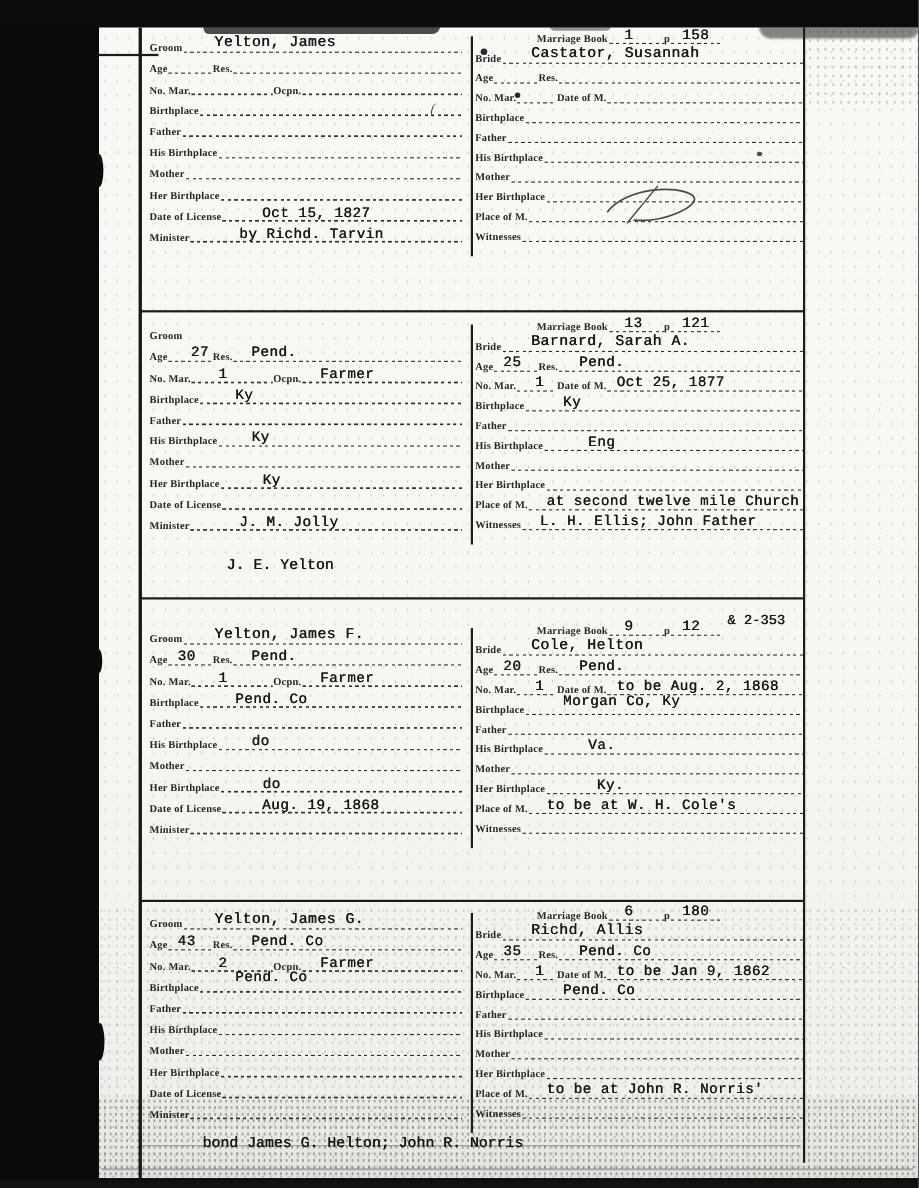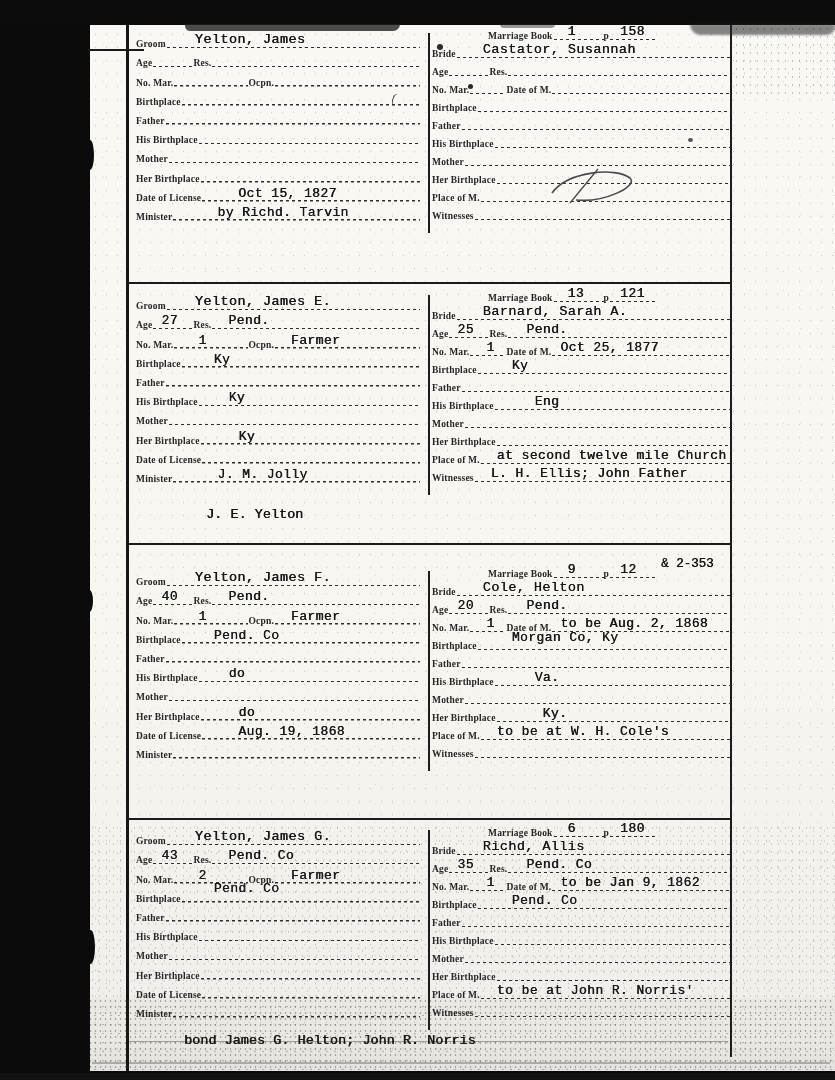--- a/index.html
+++ b/index.html
@@ -219,28 +219,25 @@
         <span class="lbl">Witnesses</span>
         <span class="line"></span>
       </div>
     </div>
 
   </section>
       <section class="card c2">
     <div class="col left">
       <div class="frow">
         <span class="lbl">Groom</span>
-        <span class="line">
-              <span class="val vname" style="left:28px">Yelton, James E.</span>
-            </span>
       </div>
       <div class="frow">
         <span class="lbl">Age</span>
         <span class="line ln-age">
-              <span class="val" style="left:8px">27</span>
+              <span class="val" style="left:20px">27</span>
             </span>
         <span class="lbl">Res.</span>
         <span class="line f-res-l-line">
               <span class="val f-res-l-val" style="left:16px">Pend.</span>
             </span>
       </div>
       <div class="frow">
         <span class="lbl">No. Mar.</span>
         <span class="line ln-nomar">
               <span class="val" style="left:24px">1</span>
@@ -370,21 +367,21 @@
     <div class="col left">
       <div class="frow">
         <span class="lbl">Groom</span>
         <span class="line">
               <span class="val vname" style="left:28px">Yelton, James F.</span>
             </span>
       </div>
       <div class="frow">
         <span class="lbl">Age</span>
         <span class="line ln-age">
-              <span class="val" style="left:8px">40</span>
+              <span class="val" style="left:8px">30</span>
             </span>
         <span class="lbl">Res.</span>
         <span class="line f-res-l-line">
               <span class="val f-res-l-val" style="left:16px">Pend.</span>
             </span>
       </div>
       <div class="frow">
         <span class="lbl">No. Mar.</span>
         <span class="line ln-nomar">
               <span class="val" style="left:24px">1</span>

